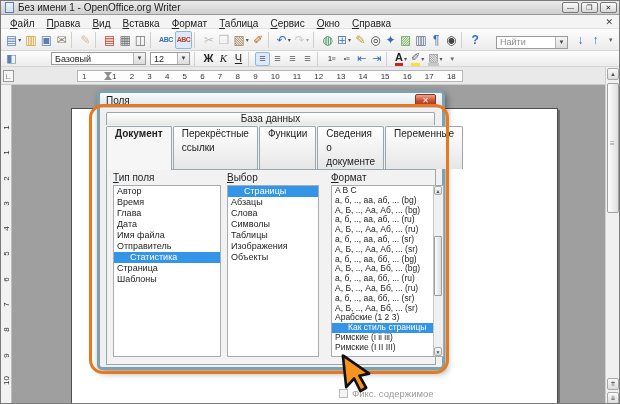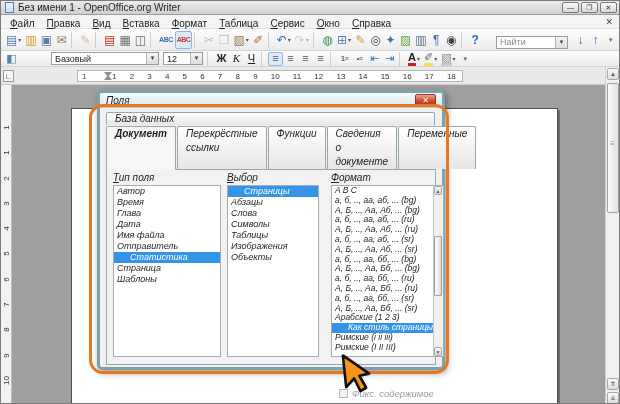--- a/index.html
+++ b/index.html
@@ -74,31 +74,31 @@
   
   #vscroll{position:absolute;right:0;top:66px;width:14px;height:338px;background:#f0f0f0;border-left:1px solid #d0d0d0;}
   .sbtn{position:absolute;left:1px;width:12px;height:12px;background:linear-gradient(#fafafa,#dcdcdc);
     border:1px solid #a8a8a8;border-radius:2px;font-size:6px;color:#555;text-align:center;line-height:11px;}
   #vthumb{position:absolute;left:1px;top:16px;width:12px;height:130px;background:linear-gradient(90deg,#fcfcfc,#dfdfdf);
     border:1px solid #9f9f9f;border-radius:2px;}
   #vthumb:after{content:"≡";position:absolute;left:2px;top:55px;font-size:8px;color:#8a8a8a;}
 
   
   #dialog{position:absolute;left:96px;top:89px;width:348px;height:280px;background:#f0f0f0;
-    border:3px solid #7fa1ac;border-radius:5px;box-shadow:2px 3px 7px rgba(0,0,0,.4);font-style:italic;}
+    border:3px solid #7fa1ac;border-radius:5px;box-shadow:2px 3px 7px rgba(0,0,0,.4);}
   #dialog-titlebar{position:absolute;left:0;top:0;right:0;height:15px;border-radius:2px 2px 0 0;
     background:linear-gradient(#f8fbfd,#dce6ec);border-bottom:1px solid #bccad2;display:flex;align-items:center;padding:0 6px;}
   #dialog-title{font-size:10px;color:#1e1e1e;}
   #dialog-close{margin-left:auto;width:21px;height:12px;background:linear-gradient(#f0a488,#c84a30 60%,#b03a22);
     border:1px solid #8e3322;border-radius:2px;color:#fff;font-size:8px;line-height:11px;text-align:center;font-weight:bold;}
   #dialog-body{position:absolute;left:0;top:15px;right:0;bottom:0;padding:4px 6px;}
   #tabs-top{display:flex;}
   .tab{display:inline-block;font-size:10px;color:#222;padding:0 8px;line-height:12px;
     border:1px solid #98a6ae;border-bottom:none;background:linear-gradient(#ffffff,#e6e6e6);border-radius:2px 2px 0 0;margin-right:1px;}
-  .tab-wide{flex:1;text-align:left;}
+  .tab-wide{flex:1;text-align:center;}
   #tabs-main{display:flex;margin-top:1px;}
   #tabs-main .tab{line-height:14px;}
   #tabs-main .tab.active{background:#f6f6f6;font-weight:bold;position:relative;z-index:2;margin-bottom:-1px;padding-bottom:1px;}
   #tab-panel{position:relative;border:1px solid #98a6ae;background:#f2f2f2;height:196px;padding:2px 5px;z-index:1;}
   .col-label{position:absolute;top:2px;font-size:10px;color:#1e1e1e;display:inline-block;}
   .listbox{position:absolute;top:15px;background:#fff;border:1px solid #a5acb2;overflow:hidden;}
   .row{font-size:9px;color:#1e1e1e;line-height:11px;padding:0 3px;white-space:nowrap;}
   .row.selected{background:#3494e8;color:#fff;padding-left:16px;}
   #format-list .row{font-size:8.5px;line-height:9.8px;}
   #fmt-scroll{position:absolute;right:0;top:0;bottom:0;width:10px;background:#f0f0f0;border-left:1px solid #c5c5c5;}
@@ -250,21 +250,21 @@
       </span>
     </span>
   </div>
 
   <div id="toolbar-format" class="toolbar" data-name="formatting-toolbar">
     <span style="display:flex;align-items:center;">
       <span class="tbtn" data-name="styles-panel-button" style="--ic: #5b80b2;">
           <span class="glyph" data-name="styles-icon">◧</span>
         </span>
     </span>
-    <span class="combo" style="width:108px;margin-left:32px;" data-name="paragraph-style-combo">
+    <span class="combo" style="width:95px;margin-left:32px;" data-name="paragraph-style-combo">
       <span class="cval" data-name="paragraph-style-value">Базовый</span>
       <span class="cbtn" data-name="chevron-down-icon">▼</span>
     </span>
     <span class="combo" style="width:40px;" data-name="font-size-combo">
       <span class="cval" data-name="font-size-value">12</span>
       <span class="cbtn" data-name="chevron-down-icon">▼</span>
     </span>
     <span style="display:flex;align-items:center;">
       <span class="tbtn separator" data-name="format-toolbar-button"></span>
         <span class="tbtn strong" data-name="bold-button" style="--ic: #222222;">

